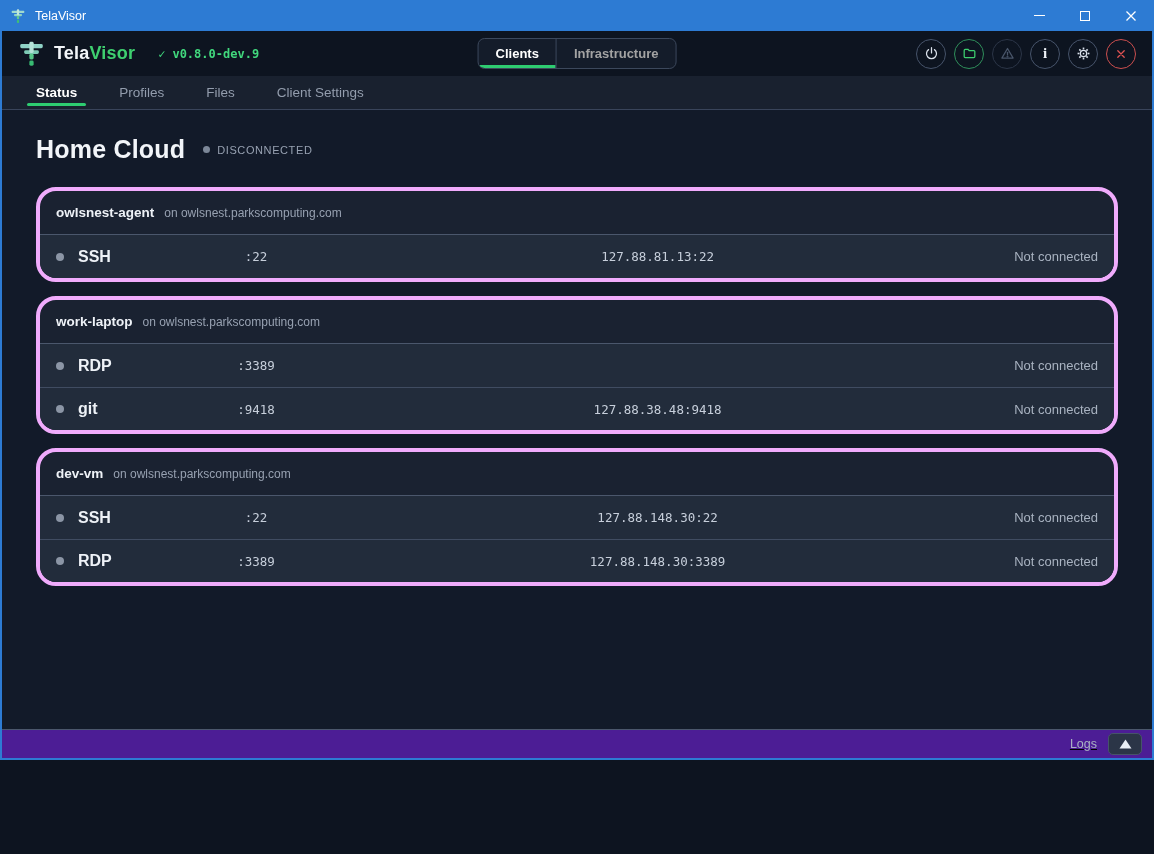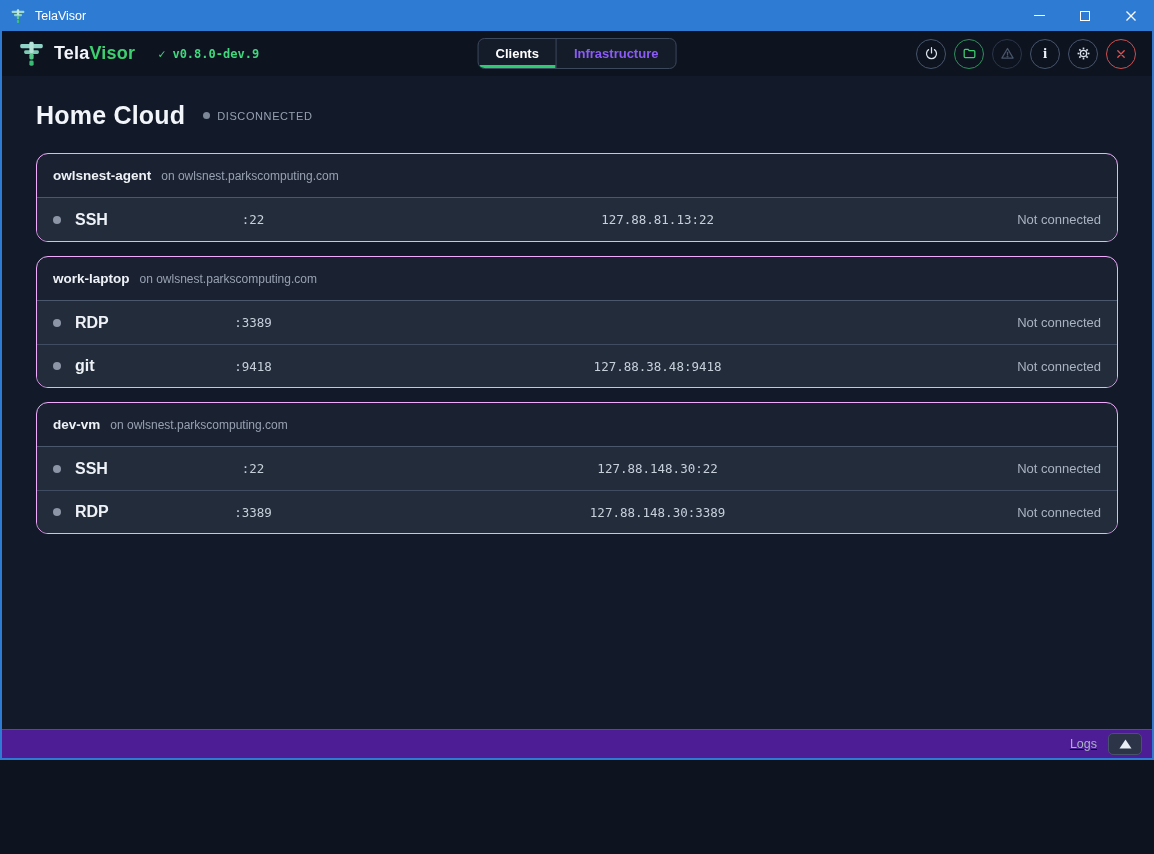--- a/index.html
+++ b/index.html
@@ -46,21 +46,21 @@
 
   .view-toggle {
     position: absolute; left: 50%; top: 7px; transform: translateX(-50%);
     height: 31px; display: flex; align-items: stretch;
     border: 1px solid #3c485c; border-radius: 7px;
     background: #141c2a; overflow: hidden;
   }
   .seg {
     padding: 0 17px; background: transparent; border: none;
     font-family: "Liberation Sans", sans-serif;
-    font-size: 13px; font-weight: 600; color: #8b5cf6;
+    font-size: 13px; font-weight: 600; color: #a3a3a3;
     position: relative; cursor: pointer;
   }
   .seg + .seg { border-left: 1px solid #3c485c; }
   .seg.active { color: #ffffff; font-weight: 700; }
   .seg.active::after {
     content: ""; position: absolute; left: 0; right: 0; bottom: 0; height: 3px;
     background: #2ecc71;
   }
 
   .actions { margin-left: auto; display: flex; gap: 8px; align-items: center; }
@@ -100,21 +100,21 @@
 
   
   .main { flex: 1 1 auto; background: #121a29; padding: 25px 34px; overflow: hidden; }
   .page-head { display: flex; align-items: center; gap: 18px; margin-bottom: 23px; }
   .page-title { font-size: 25px; font-weight: 800; color: #f2f5f9; letter-spacing: 0.2px; }
   .conn-badge { display: flex; align-items: center; gap: 7px; }
   .conn-dot { width: 7px; height: 7px; border-radius: 50%; background: #7c8798; }
   .conn-text { font-size: 11px; font-weight: 400; letter-spacing: 0.6px; color: #97a1b1; }
 
   .card {
-    border: 1px solid #f0abfc; border-radius: 12px;
+    border: 4px solid #f0abfc; border-radius: 20px;
     background: #1a2231; overflow: hidden; margin-bottom: 14px;
   }
   .card-head {
     height: 44px; display: flex; align-items: center; gap: 10px;
     padding: 0 16px; border-bottom: 1px solid #4b576c;
   }
   .host-name { font-size: 13.5px; font-weight: 700; color: #eef2f7; }
   .host-loc { font-size: 12px; color: #97a1b1; }
 
   .service-row {
@@ -249,20 +249,26 @@
         <button class="circle-btn red">
           <span class="icon">
             <svg width="14" height="14" viewBox="0 0 24 24" stroke="currentColor" stroke-width="2.2" stroke-linecap="round">
               <path d="M6.5 6.5 17.5 17.5 M17.5 6.5 6.5 17.5"></path>
             </svg>
           </span>
         </button>
       </div>
   </div>
 
+  <div class="tabbar">
+      <button class="tab active">Status</button>
+      <button class="tab">Profiles</button>
+      <button class="tab">Files</button>
+      <button class="tab">Client Settings</button>
+    </div>
 
   <div class="main">
     <div class="page-head">
       <h1 class="page-title">Home Cloud</h1>
       <span class="conn-badge">
         <span class="conn-dot"></span>
         <span class="conn-text">DISCONNECTED</span>
       </span>
     </div>
     <div>

